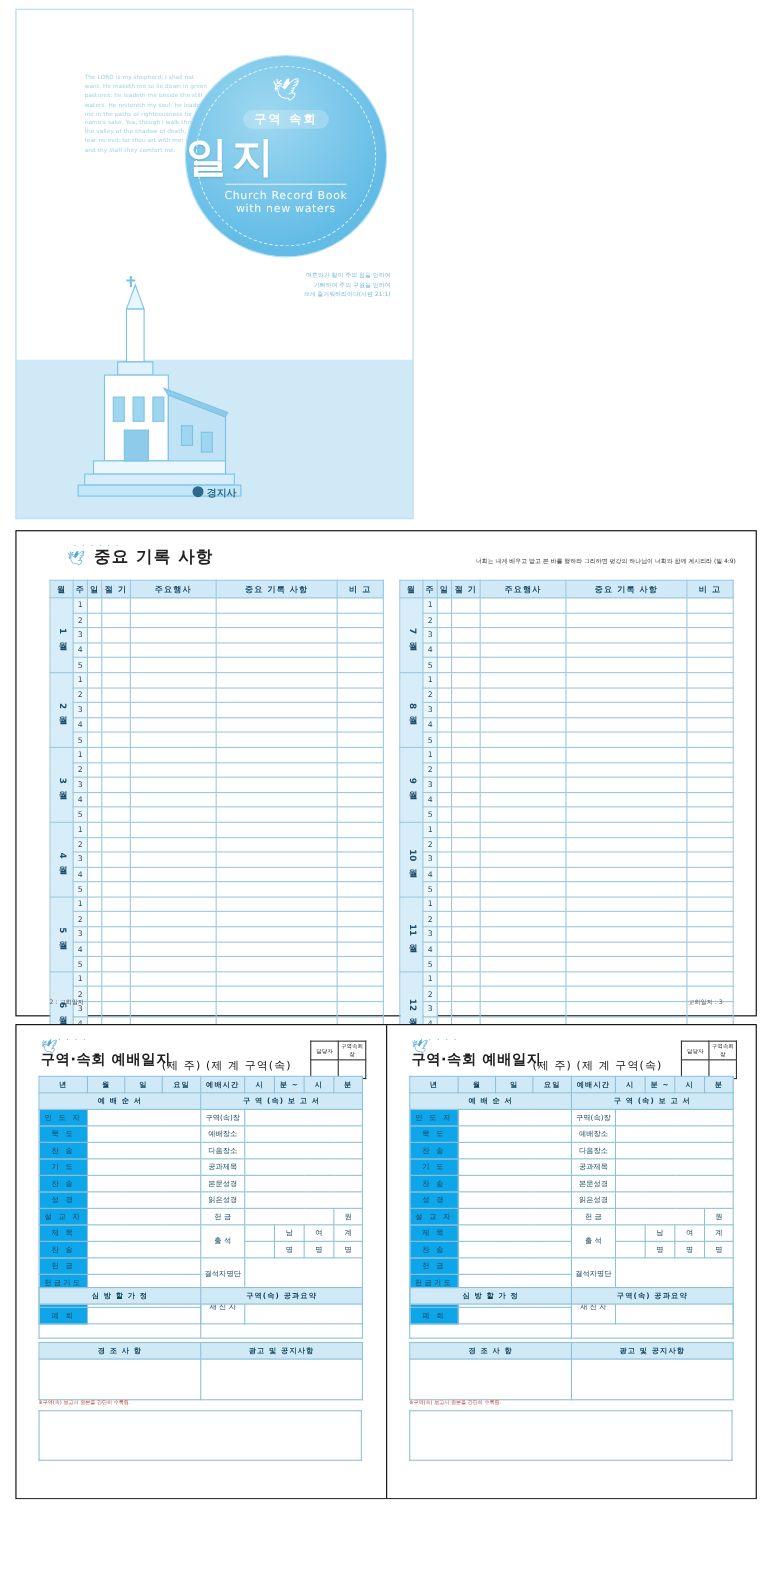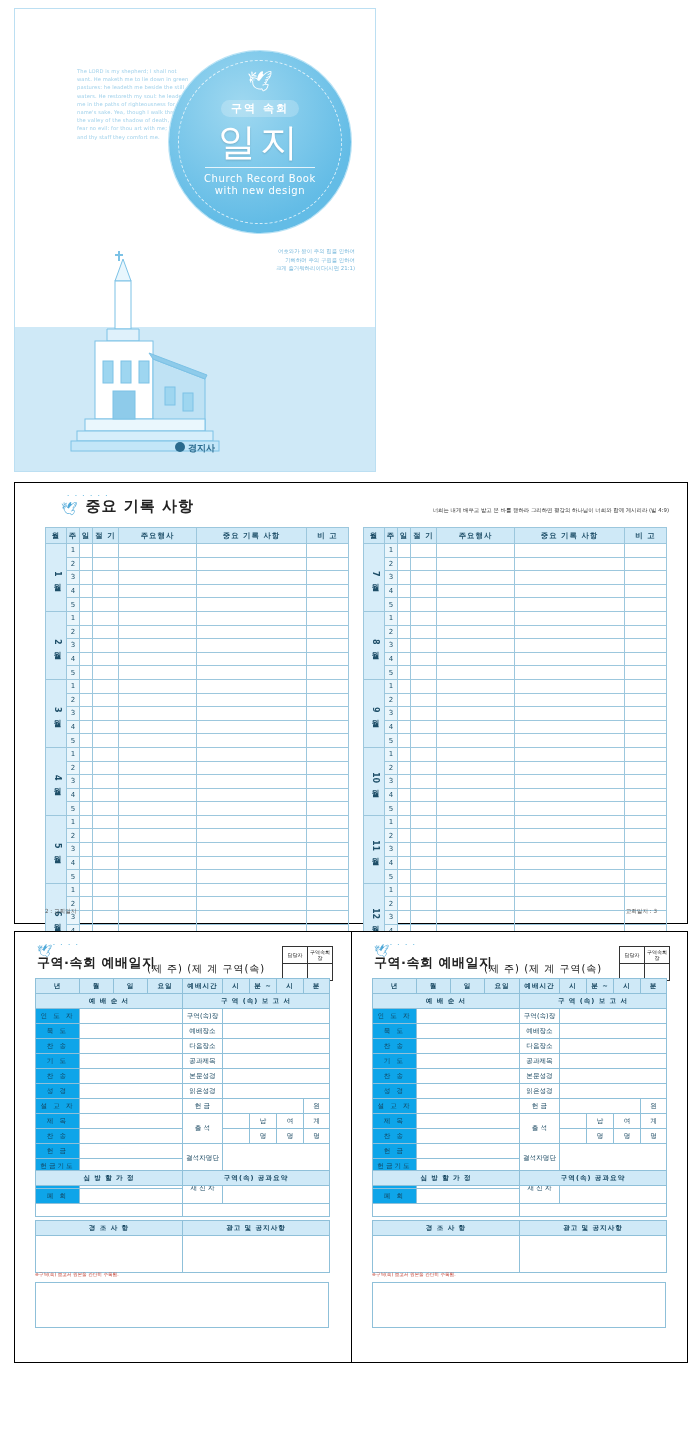--- a/index.html
+++ b/index.html
@@ -14,22 +14,22 @@
   .cover-verse{position:absolute;left:62px;top:58px;width:115px;font-size:5.2px;line-height:8.2px;
                color:#9fd0ea;letter-spacing:.1px;}
   .circle{position:absolute;right:24px;top:42px;width:182px;height:182px;border-radius:50%;
           background:radial-gradient(circle at 40% 30%,#9fd8f0,#63bce6 70%);box-shadow:0 0 0 1px #b7e2f5;}
   .circle:after{content:"";position:absolute;left:9px;top:9px;right:9px;bottom:9px;border-radius:50%;
                 border:1px dashed rgba(255,255,255,.75);}
   .dove{position:absolute;left:50%;top:18px;transform:translateX(-50%);font-size:20px;color:#fff;}
   .c-sub{position:absolute;left:0;right:0;top:50px;text-align:center;color:#fff;font-size:11px;
          letter-spacing:2px;font-weight:bold;}
   .c-sub span{background:rgba(255,255,255,.22);padding:2px 10px;border-radius:9px;}
-  .c-title{position:absolute;left:0;right:0;top:66px;text-align:center;color:#fff;font-size:38px;
-           font-weight:normal;letter-spacing:4px;text-shadow:0 1px 2px rgba(0,0,0,.15);}
+  .c-title{position:absolute;left:0;right:0;top:66px;color:#fff;font-size:38px;
+           font-weight:bold;letter-spacing:4px;text-shadow:0 1px 2px rgba(0,0,0,.15);}
   .c-line{position:absolute;left:36px;right:36px;top:116px;border-top:1px solid rgba(255,255,255,.8);}
   .c-en{position:absolute;left:0;right:0;top:122px;text-align:center;color:#fff;font-size:10px;
         line-height:12px;letter-spacing:.6px;}
   .church{position:absolute;left:40px;bottom:0;width:180px;height:230px;}
   .cover-ref{position:absolute;right:20px;top:238px;width:130px;text-align:right;font-size:5.4px;
              line-height:8.5px;color:#7ab9dc;}
   .logo{position:absolute;left:0;right:0;bottom:16px;text-align:center;font-size:9px;color:#2a6a8d;font-weight:bold;}
   .logo i{display:inline-block;width:10px;height:10px;border-radius:50%;background:#2a6a8d;
           margin-right:3px;vertical-align:-1px;}
 
@@ -105,21 +105,21 @@
       </g>
     </svg>
 
     <div class="circle">
       <div class="dove">🕊</div>
       <div class="c-sub"><span>구역 속회</span></div>
       <div class="c-title">일지</div>
       <div class="c-line"></div>
       <div class="c-en">
         <div>Church Record Book</div>
-        <div>with new design</div>
+        <div>with new waters</div>
       </div>
     </div>
 
     <div class="cover-ref" style="white-space:pre-line;">여호와가 왕이 주의 힘을 인하여
 기뻐하며 주의 구원을 인하여
 크게 즐거워하리이다(시편 21:1)</div>
 
     <div class="logo"><i></i><span>경지사</span></div>
   </div>
 </div>

